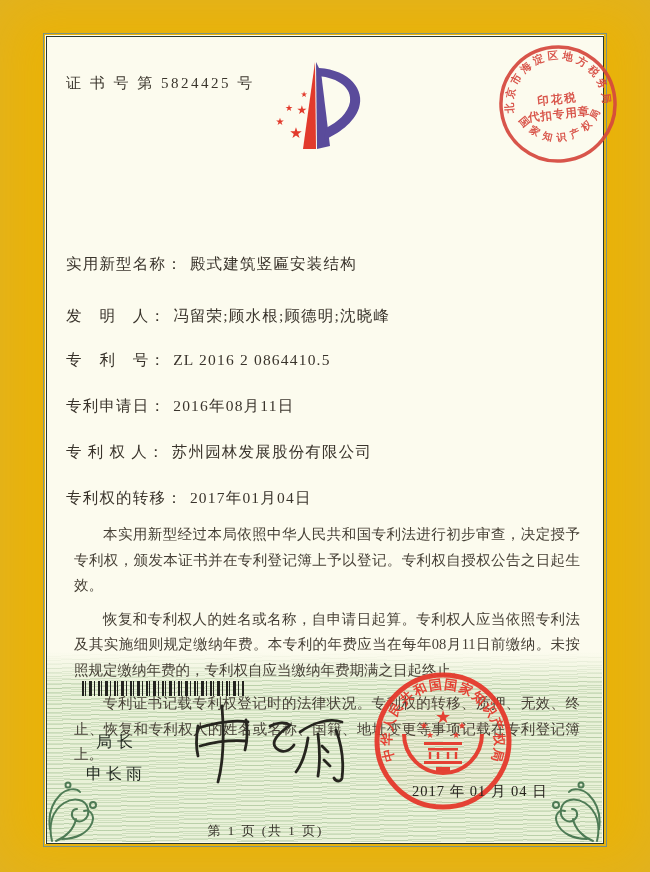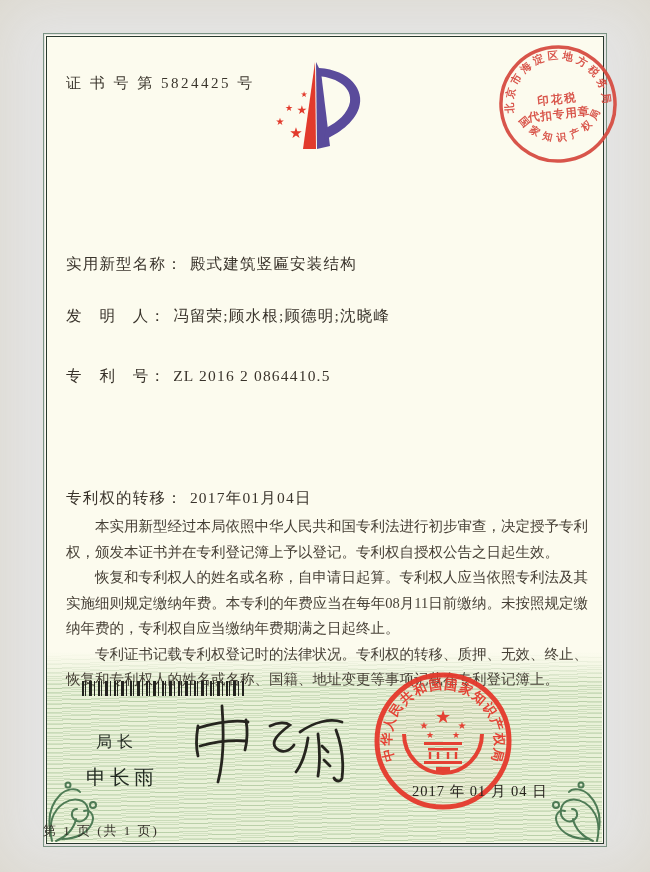--- a/index.html
+++ b/index.html
@@ -1,18 +1,18 @@
 <!DOCTYPE html>
 <html><head>
 <meta charset="utf-8">
 <style>
   html,body{margin:0;padding:0;}
   .page{
     position:relative;width:650px;height:872px;overflow:hidden;
-    background:#e5e5e5;
+    background:#eab308;
     font-family:"Liberation Serif","DejaVu Serif",serif;
     box-shadow:inset 0 0 60px rgba(190,175,130,.25);
   }
   
   .paper{position:absolute;left:45px;top:35px;width:559px;height:809px;background:#fcfbee;}
   
   .frame{position:absolute;left:43px;top:33px;width:562px;height:812px;border:1px solid #7a9383;pointer-events:none;}
   .frame-inner{position:absolute;inset:2px;border:1.6px solid #28382e;}
   
   .band{
@@ -22,40 +22,40 @@
       repeating-linear-gradient(178deg, rgba(120,162,104,.28) 0 1px, rgba(0,0,0,0) 1px 4px),
       repeating-linear-gradient(182deg, rgba(120,162,104,.20) 0 1px, rgba(0,0,0,0) 1px 5px);
   }
   .band-fade{position:absolute;left:0;top:0;right:0;height:34px;
     background:linear-gradient(to bottom,#fcfbee 0%,rgba(252,251,238,0) 100%);}
   .cert-no{position:absolute;left:66px;top:74px;font-size:15px;letter-spacing:2.5px;color:#3a352c;}
   .title{position:absolute;left:43px;top:176px;width:562px;text-align:center;
     font-size:34px;font-weight:700;letter-spacing:9px;color:#261f16;}
   .field{position:absolute;left:66px;font-size:15.5px;color:#39332b;letter-spacing:1.2px;white-space:nowrap;}
   .field .val{margin-left:7px;}
-  .f0{top:254px}.f1{top:306px}.f2{top:366px}.f3{top:396px}.f4{top:442px}.f5{top:488px}
+  .f0{top:254px}.f1{top:306px}.f2{top:350px}.f3{top:396px}.f4{top:442px}.f5{top:488px}
   .body-text{position:absolute;left:66px;top:514px;width:522px;
     font-size:14.5px;line-height:25.5px;color:#453f35;text-align:justify;}
-  .body-text p{margin:0;text-indent:2em;}
+  .body-text p{margin:8px;text-indent:2em;}
   .barcode{position:absolute;left:82px;top:681px;width:163px;height:15px;
     background:repeating-linear-gradient(90deg,
       #23231f 0 2px, rgba(0,0,0,0) 2px 3px,
       #23231f 3px 4px, rgba(0,0,0,0) 4px 7px,
       #23231f 7px 10px, rgba(0,0,0,0) 10px 12px,
       #23231f 12px 13px, rgba(0,0,0,0) 13px 16px);}
   .sig-title{position:absolute;left:96px;top:732px;font-size:16px;letter-spacing:5px;color:#242c23;
     font-family:"Liberation Sans","DejaVu Sans",sans-serif;}
-  .sig-name{position:absolute;left:86px;top:764px;font-size:20px;letter-spacing:4px;color:#242c23;
+  .sig-name{position:absolute;left:86px;top:764px;font-size:16px;letter-spacing:4px;color:#242c23;
     font-family:"Liberation Sans","DejaVu Sans",sans-serif;}
   .signature-svg{position:absolute;left:178px;top:698px;}
   .seal-svg{position:absolute;left:368px;top:666px;opacity:.95;}
   .seal-date{position:absolute;left:412px;top:782px;font-size:14.5px;letter-spacing:1px;color:#27231e;}
   .stamp-svg{position:absolute;left:493px;top:39px;transform:rotate(-6deg);opacity:.92;}
   .logo-svg{position:absolute;left:262px;top:56px;}
-  .footer{position:absolute;left:43px;top:822px;width:445px;
+  .footer{position:absolute;left:43px;top:822px;width:445px;text-align:center;
     font-size:13px;letter-spacing:2px;color:#37332b;}
   .orn{position:absolute;width:70px;height:76px;}
   .orn-left{left:46px;top:767px;}
   .orn-right{left:533px;top:767px;transform:scaleX(-1);}
   svg text{font-family:"Liberation Serif","DejaVu Serif",serif;}
 </style>
 </head>
 <body>
 
 <div class="page">
@@ -101,20 +101,26 @@
 
 
   <div class="field f0">
     <span>实用新型名称：</span><span class="val">殿式建筑竖匾安装结构</span>
   </div>
   <div class="field f1">
     <span>发　明　人：</span><span class="val">冯留荣;顾水根;顾德明;沈晓峰</span>
   </div>
   <div class="field f2">
     <span>专　利　号：</span><span class="val">ZL 2016 2 0864410.5</span>
+  </div>
+  <div class="field f3">
+    <span>专利申请日：</span><span class="val">2016年08月11日</span>
+  </div>
+  <div class="field f4">
+    <span>专 利 权 人：</span><span class="val">苏州园林发展股份有限公司</span>
   </div>
   <div class="field f5">
     <span>专利权的转移：</span><span class="val">2017年01月04日</span>
   </div>
 
   <div class="body-text">
     <p>本实用新型经过本局依照中华人民共和国专利法进行初步审查，决定授予专利权，颁发本证书并在专利登记簿上予以登记。专利权自授权公告之日起生效。</p>
     <p>恢复和专利权人的姓名或名称，自申请日起算。专利权人应当依照专利法及其实施细则规定缴纳年费。本专利的年费应当在每年08月11日前缴纳。未按照规定缴纳年费的，专利权自应当缴纳年费期满之日起终止。</p>
     <p>专利证书记载专利权登记时的法律状况。专利权的转移、质押、无效、终止、恢复和专利权人的姓名或名称、国籍、地址变更等事项记载在专利登记簿上。</p>
   </div>

